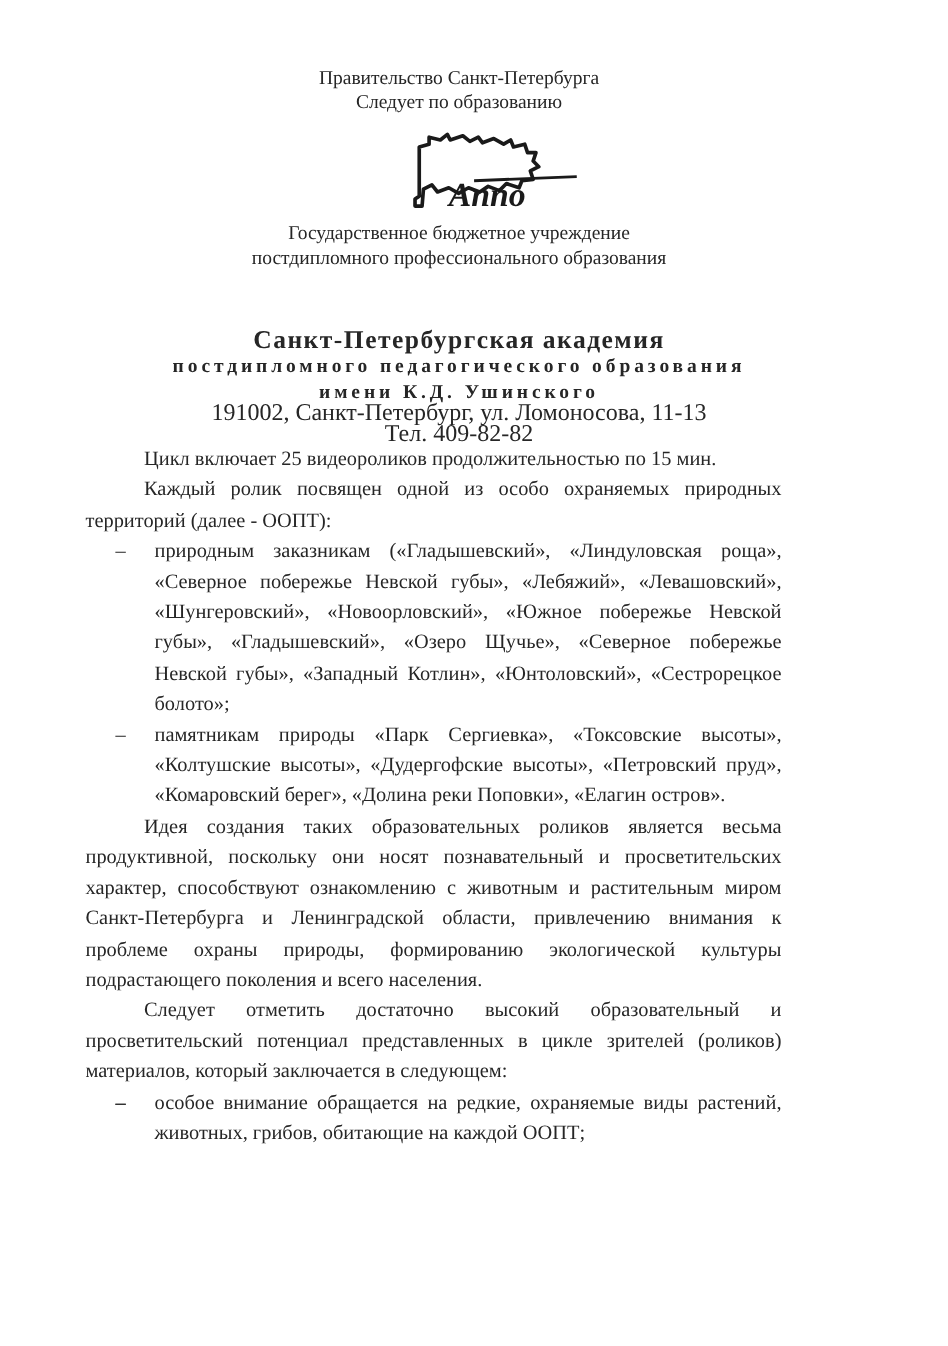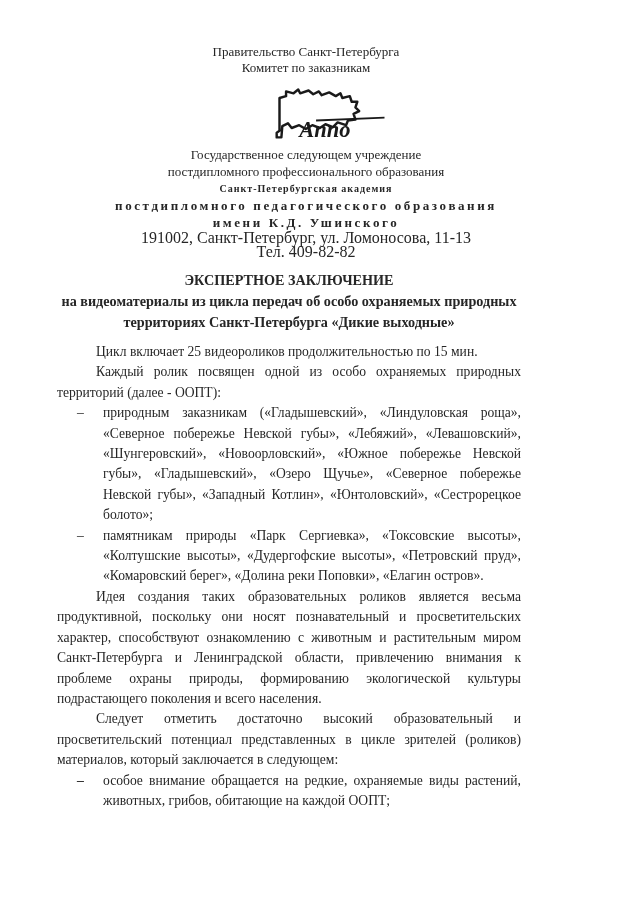--- a/index.html
+++ b/index.html
@@ -32,23 +32,24 @@
     width: 150px;
     height: 60px;
     margin-left: 185px;
   }
   .org-line {
     font-size: 13px;
     line-height: 16.5px;
   }
   .org-name-1 {
     font-weight: bold;
-    font-size: 10px;
+    font-size: 17px;
     letter-spacing: 1px;
     line-height: 17px;
+    margin-top: 38px;
   }
   .org-name-2, .org-name-3 {
     font-weight: bold;
     font-size: 13px;
     letter-spacing: 2.6px;
     line-height: 17px;
     text-align: center;
   }
   .addr-line {
     font-size: 16px;
@@ -84,46 +85,41 @@
     top: 0;
   }
 </style>
 </head>
 <body>
 
 <div class="page">
 
   <div class="header-block">
     <div class="gov-line">Правительство Санкт-Петербурга</div>
-    <div class="gov-line">Комитет по заказникам</div>
+    <div class="gov-line">Следует по образованию</div>
   </div>
 
   <div class="logo-wrap">
     <svg width="150" height="60" viewBox="0 0 150 64">
       <path d="M37,58 L32,58 L32,53 L35,51 L35,16 L42,14 L42,9 L50,11 L55,7 L57,11 L66,8 L71,12 L77,9 L80,13 L88,10 L95,14 L100,11 L102,16 L110,14 L112,20 L118,20 L116,26 L120,30 L114,33 L116,39 L108,40 L106,45 L97,42 L92,47 L84,44 L78,48 L70,45 L63,49 L56,45 L48,48 L44,43 L38,46 Z" fill="none" stroke="#1a1a1a" stroke-width="2.6" stroke-linejoin="round"></path>
       <line x1="74" y1="40" x2="147" y2="37" stroke="#1a1a1a" stroke-width="2"></line>
       <text x="56" y="58" font-size="24" font-style="italic" font-weight="700" font-family="Liberation Serif, serif" fill="#1a1a1a">Аппо</text>
     </svg>
   </div>
 
   <div class="header-block">
-    <div class="org-line">Государственное следующем учреждение</div>
+    <div class="org-line">Государственное бюджетное учреждение</div>
     <div class="org-line">постдипломного профессионального образования</div>
     <div class="org-name-1">Санкт-Петербургская академия</div>
     <div class="org-name-2">постдипломного педагогического образования</div>
     <div class="org-name-3">имени К.Д. Ушинского</div>
     <div class="addr-line">191002, Санкт-Петербург, ул. Ломоносова, 11-13</div>
     <div class="addr-line">Тел. 409-82-82</div>
   </div>
 
-  <div class="title-block">
-    <div>ЭКСПЕРТНОЕ ЗАКЛЮЧЕНИЕ</div>
-    <div>на видеоматериалы из цикла передач об особо охраняемых природных</div>
-    <div>территориях Санкт-Петербурга «Дикие выходные»</div>
-  </div>
 
   <div class="body-block">
     <p class="para">Цикл включает 25 видеороликов продолжительностью по 15 мин.</p>
     <p class="para">Каждый ролик посвящен одной из особо охраняемых природных территорий (далее - ООПТ):</p>
 
     <div class="bullet-item">
       <span class="marker">–</span>
       <span>природным заказникам («Гладышевский», «Линдуловская роща», «Северное побережье Невской губы», «Лебяжий», «Левашовский», «Шунгеровский», «Новоорловский», «Южное побережье Невской губы», «Гладышевский», «Озеро Щучье», «Северное побережье Невской губы», «Западный Котлин», «Юнтоловский», «Сестрорецкое болото»;</span>
     </div>
     <div class="bullet-item">

